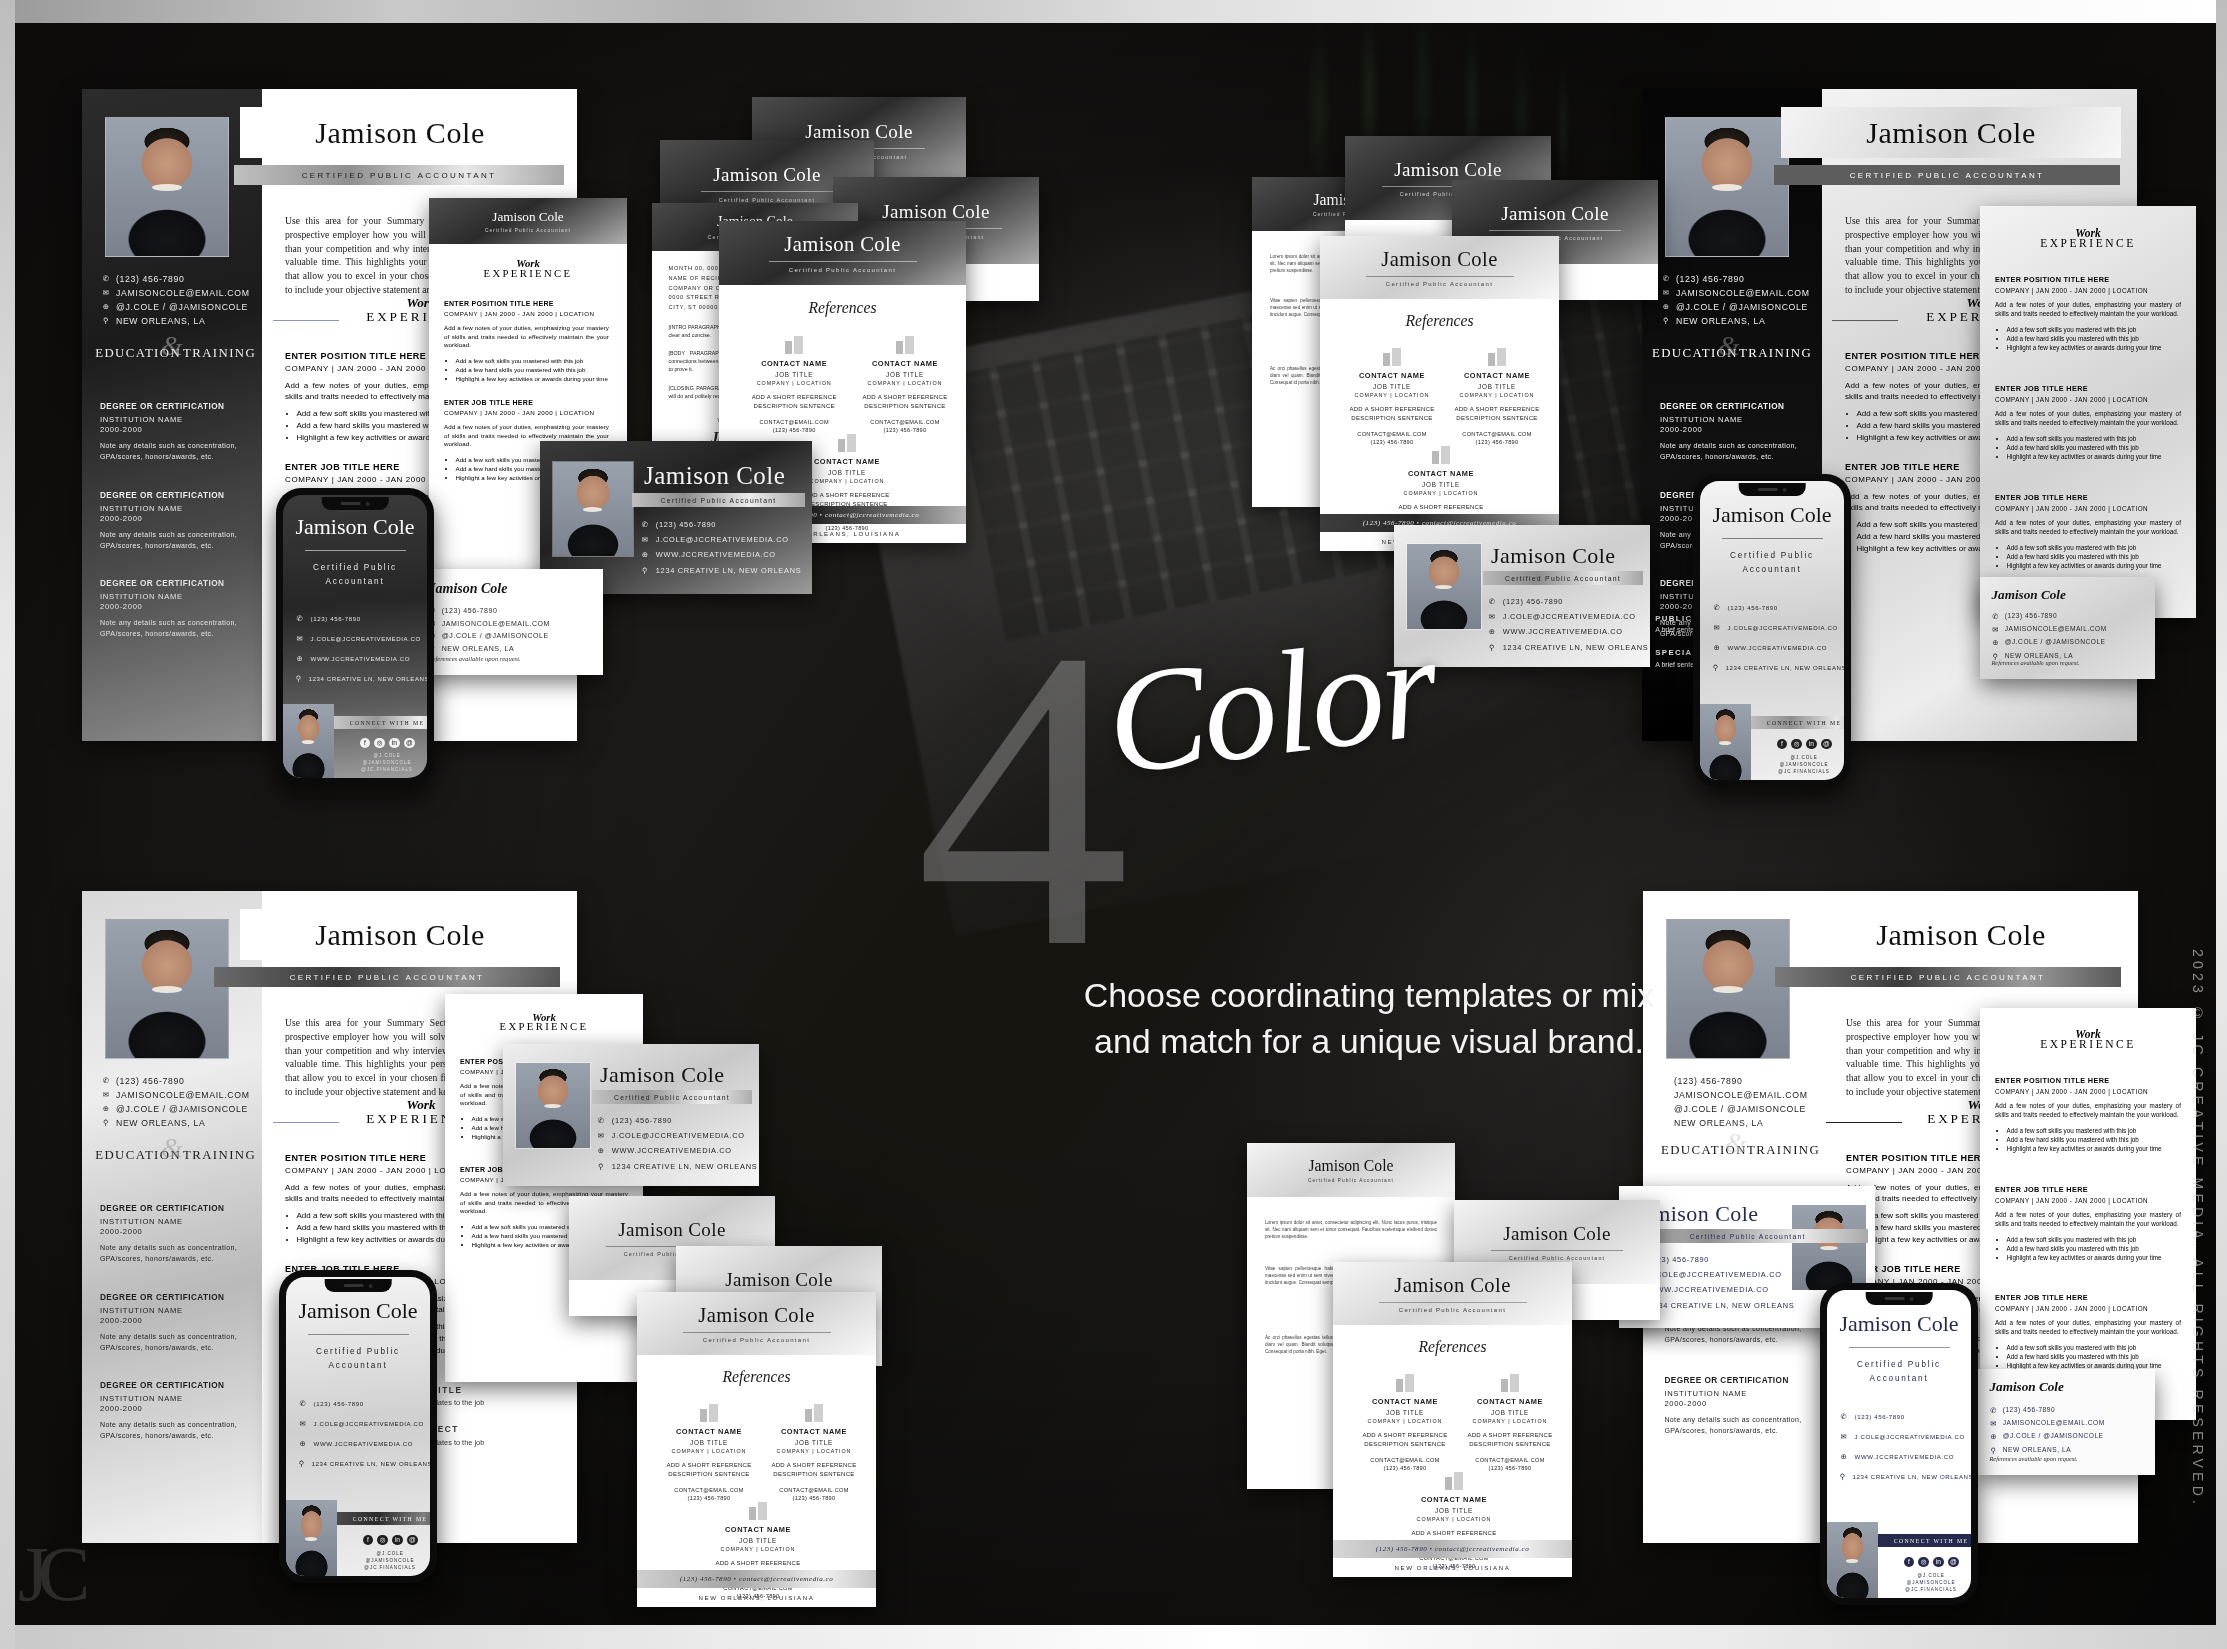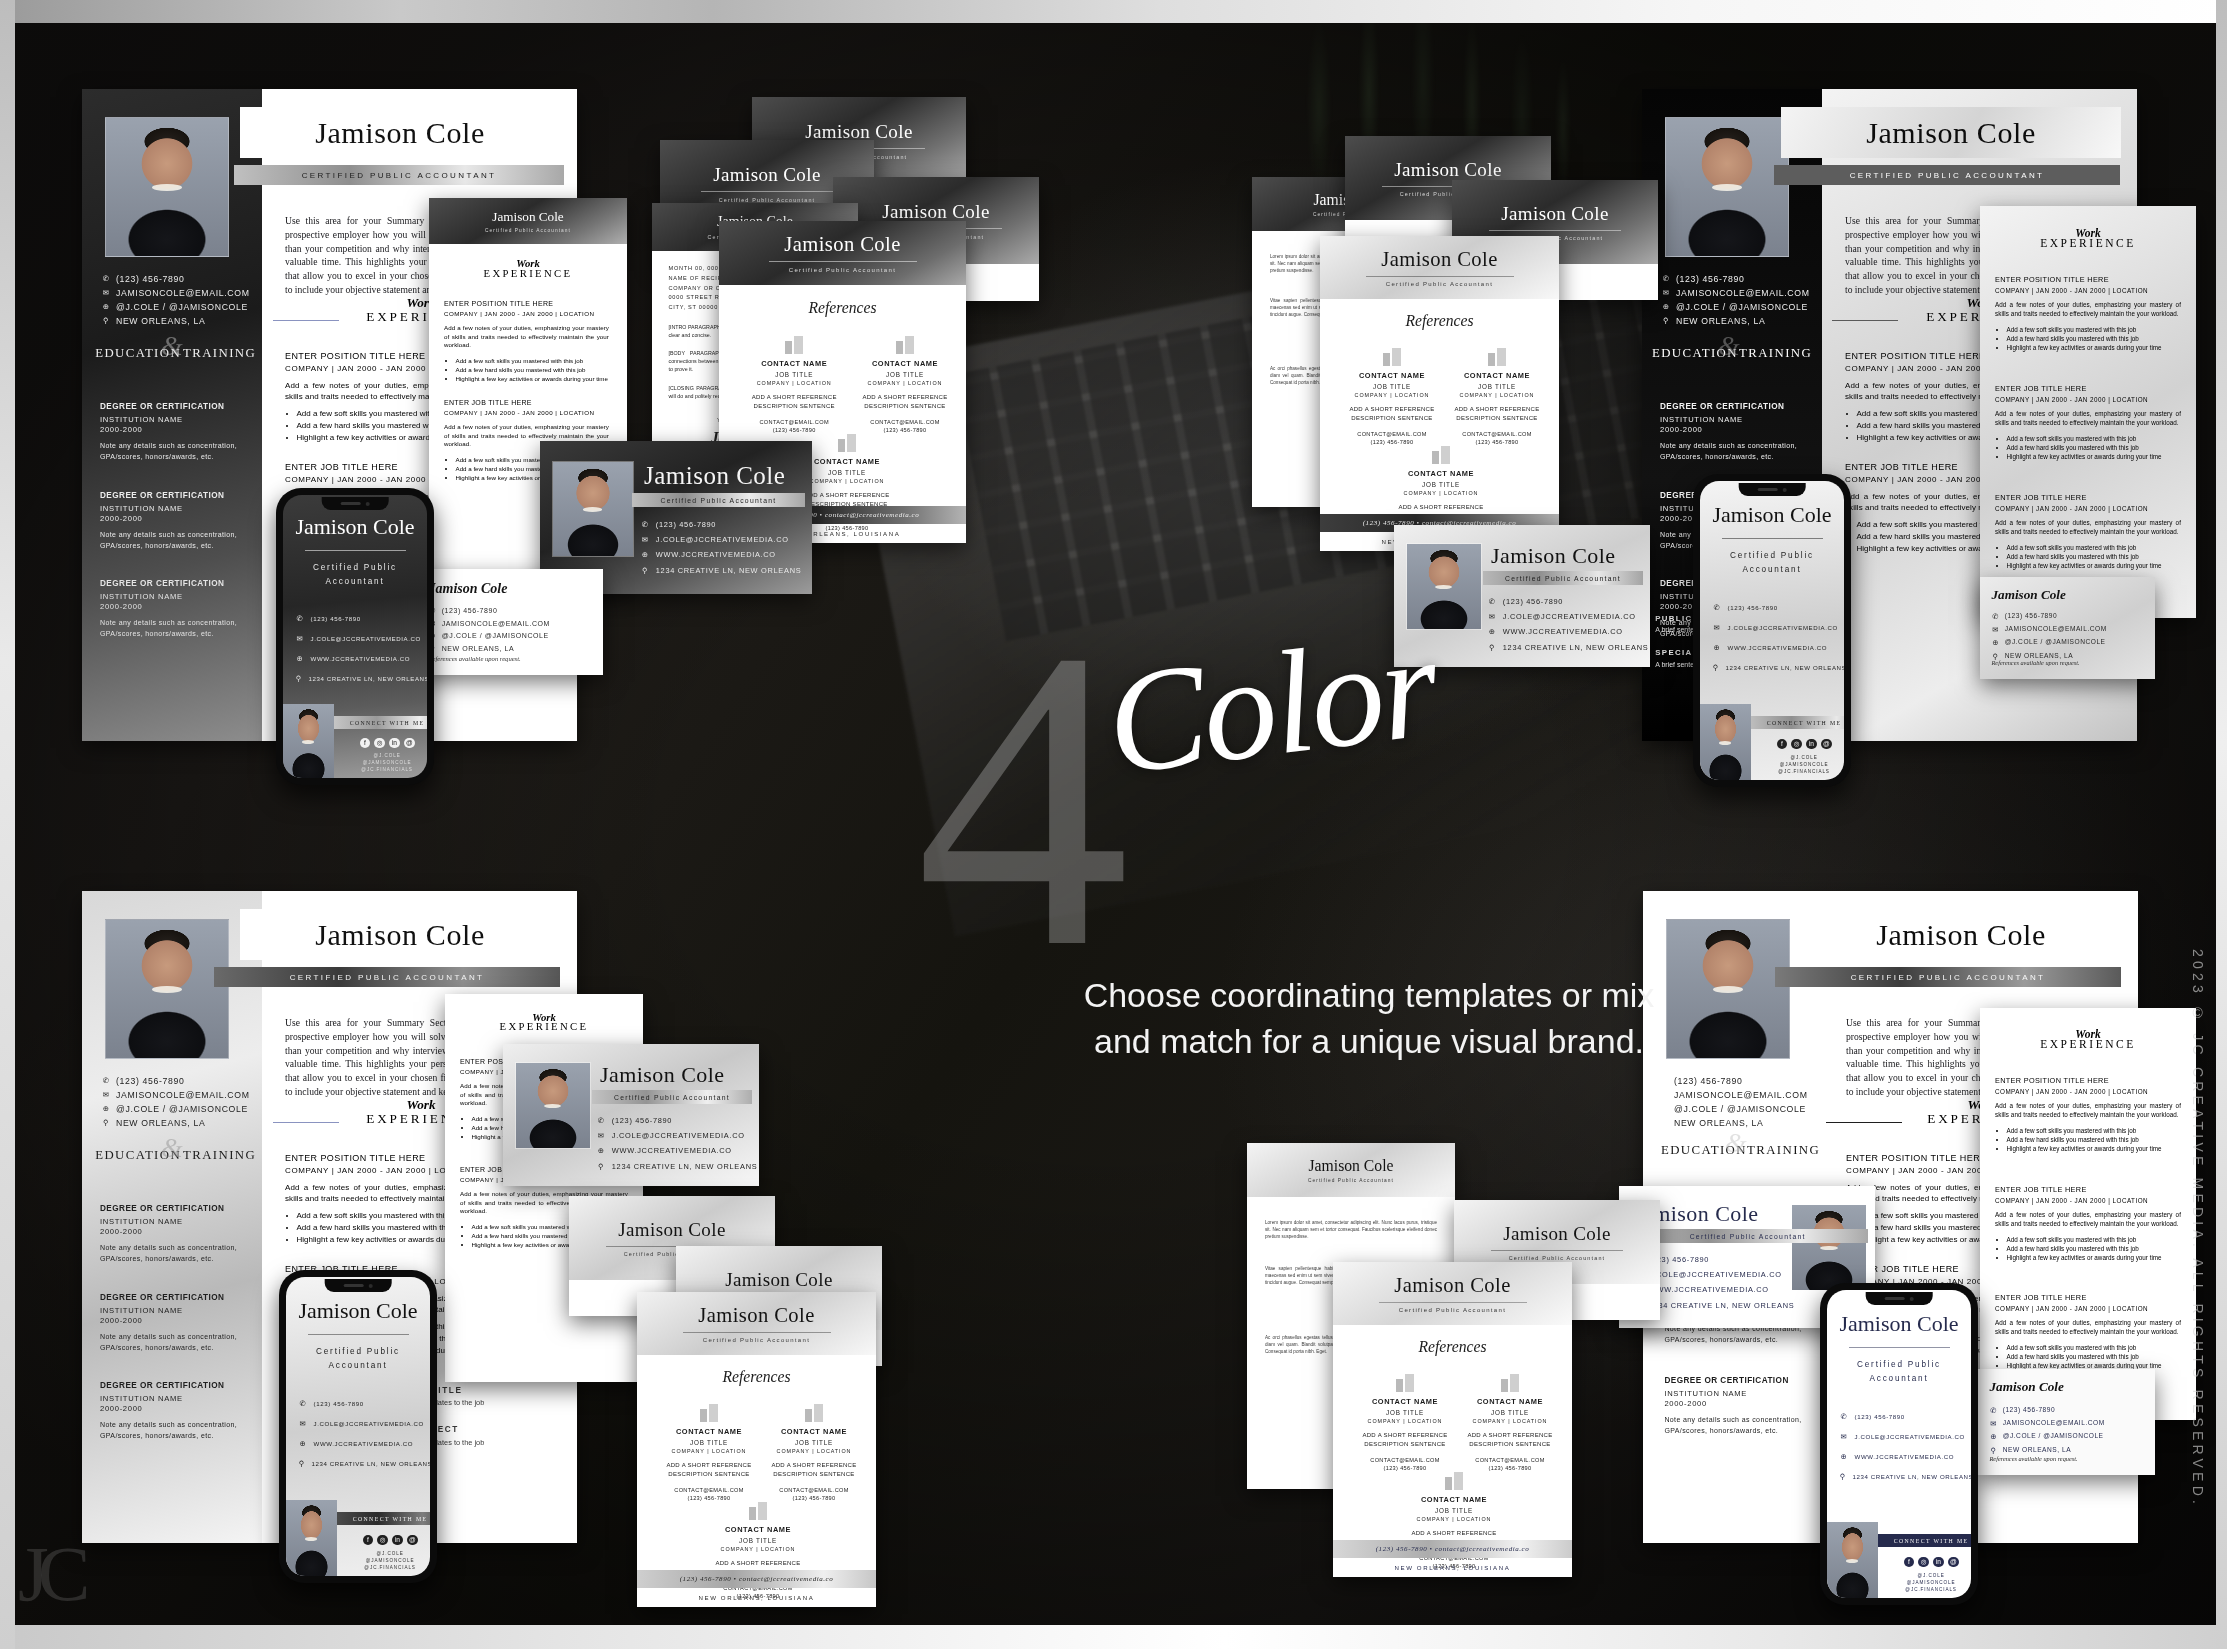--- a/index.html
+++ b/index.html
@@ -90,21 +90,21 @@
   .deg .note { font-size:7px; letter-spacing:.055em; line-height:1.45; }
 
   .sum { position:absolute; font-family:"Liberation Serif", serif; font-size:9.6px; line-height:1.44;
          text-align:justify; color:#18181c;}
   .wex { position:absolute; text-align:center; }
   .wex .w1 { font-family:"Liberation Serif", serif; font-style:italic; font-weight:bold; font-size:13.2px; }
   .wex .w2 { font-family:"Liberation Serif", serif; letter-spacing:.22em; font-size:13.2px; margin-top:-2.5px;}
   .wex-rule { position:absolute; height:0.8px; background:#8a93c0; }
 
   .job { position:absolute; width:238px; }
-  .job .t { font-size:9px; font-weight:normal; letter-spacing:.045em; }
+  .job .t { font-size:9px; font-weight:bold; letter-spacing:.045em; }
   .job .m { font-size:8px; letter-spacing:.075em; margin-top:2.5px; }
   .job .d { font-size:8px; letter-spacing:.01em; line-height:1.42; margin-top:7.4px; text-align:justify;}
   .job ul { margin:5.8px 0 0 11.5px; }
   .job li { font-size:8px; line-height:1.48; }
 
   
   .bcard { width:272px; height:153px; }
   .bcard .bc-bg-dark { position:absolute; inset:0; background:linear-gradient(155deg,#3a3a3a 0%,#222 40%,#575757 70%,#9c9c9c 100%); }
   .bcard .bc-bg-silver { position:absolute; inset:0; background:linear-gradient(155deg,#efefef,#c8c8c8 45%,#f7f7f7); }
   .bc-ph { position:absolute; left:11.5px; top:20px; width:82px; height:96px; overflow:hidden; border:0.8px solid rgba(255,255,255,.35);}

